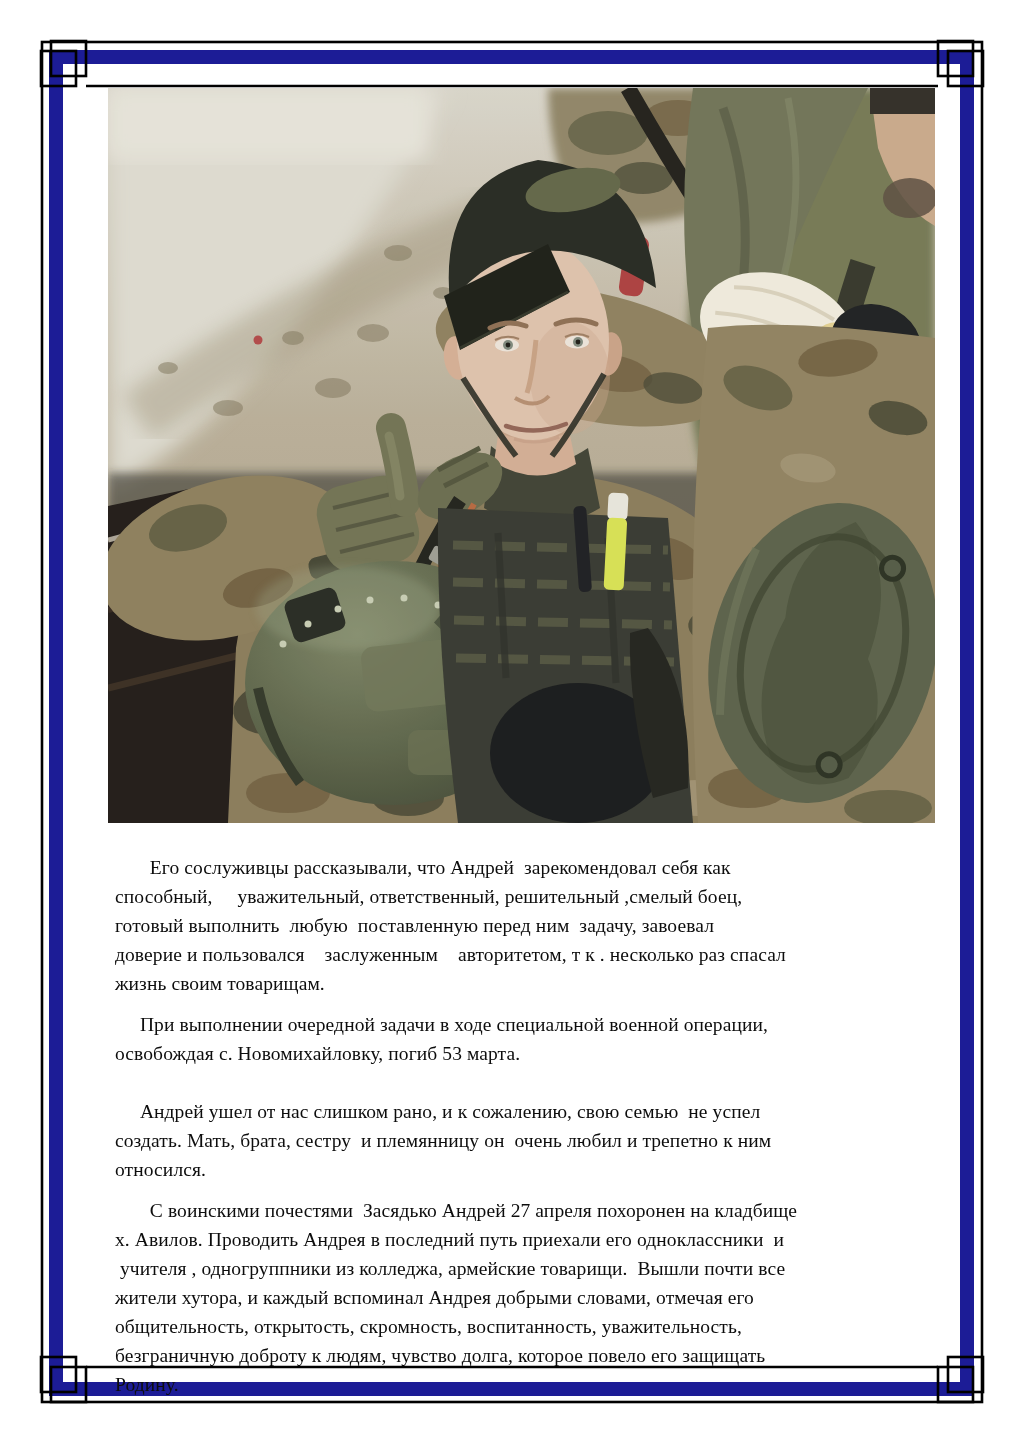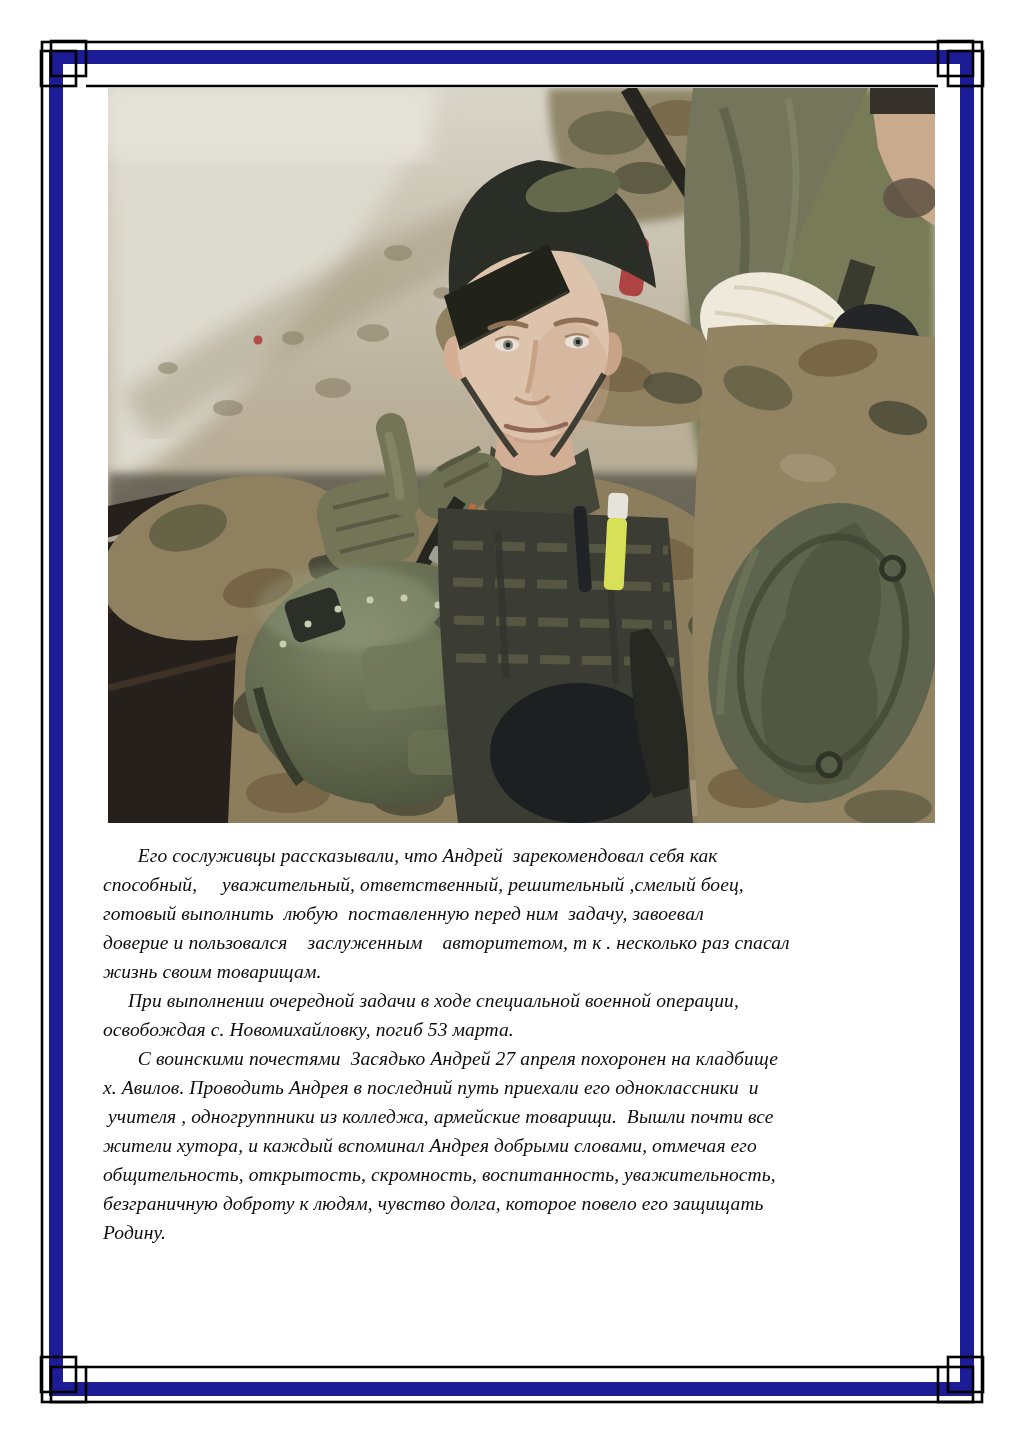--- a/index.html
+++ b/index.html
@@ -10,21 +10,21 @@
   .frame-svg { position:absolute; left:0; top:0; width:1024px; height:1449px; pointer-events:none; }
   .photo {
     position:absolute; left:108px; top:88px; width:827px; height:735px;
     display:block; overflow:hidden; background:#b9af99;
   }
   .text-block {
     position:absolute; left:103px; top:841px; width:840px;
     font-size:19.5px; line-height:29px; color:#0d0d0d;
     letter-spacing:0.1px;
   }
-  .text-block p { margin:0; white-space:pre-wrap;font-style:italic; }
+  .text-block p { margin:12px; white-space:pre-wrap; }
   .text-block p.gap { margin-top:29px; }
 </style>
 </head>
 <body>
 
 <div class="page">
 
   <svg class="frame-svg" viewBox="0 0 1024 1449" xmlns="http://www.w3.org/2000/svg" aria-hidden="true">
 
     <rect x="42" y="42" width="940" height="1360" fill="none" stroke="#000000" stroke-width="2.6"></rect>
@@ -277,20 +277,23 @@
   </svg>
 
   <div class="text-block">
     <p>       Его сослуживцы рассказывали, что Андрей  зарекомендовал себя как
 способный,     уважительный, ответственный, решительный ,смелый боец,
 готовый выполнить  любую  поставленную перед ним  задачу, завоевал
 доверие и пользовался    заслуженным    авторитетом, т к . несколько раз спасал
 жизнь своим товарищам.</p>
     <p>     При выполнении очередной задачи в ходе специальной военной операции,
 освобождая с. Новомихайловку, погиб 53 марта.</p>
+    <p class="gap">     Андрей ушел от нас слишком рано, и к сожалению, свою семью  не успел
+создать. Мать, брата, сестру  и племянницу он  очень любил и трепетно к ним
+относился.</p>
     <p>       С воинскими почестями  Засядько Андрей 27 апреля похоронен на кладбище
 х. Авилов. Проводить Андрея в последний путь приехали его одноклассники  и
  учителя , одногруппники из колледжа, армейские товарищи.  Вышли почти все
 жители хутора, и каждый вспоминал Андрея добрыми словами, отмечая его
 общительность, открытость, скромность, воспитанность, уважительность,
 безграничную доброту к людям, чувство долга, которое повело его защищать
 Родину.</p>
   </div>
 
 </div>

